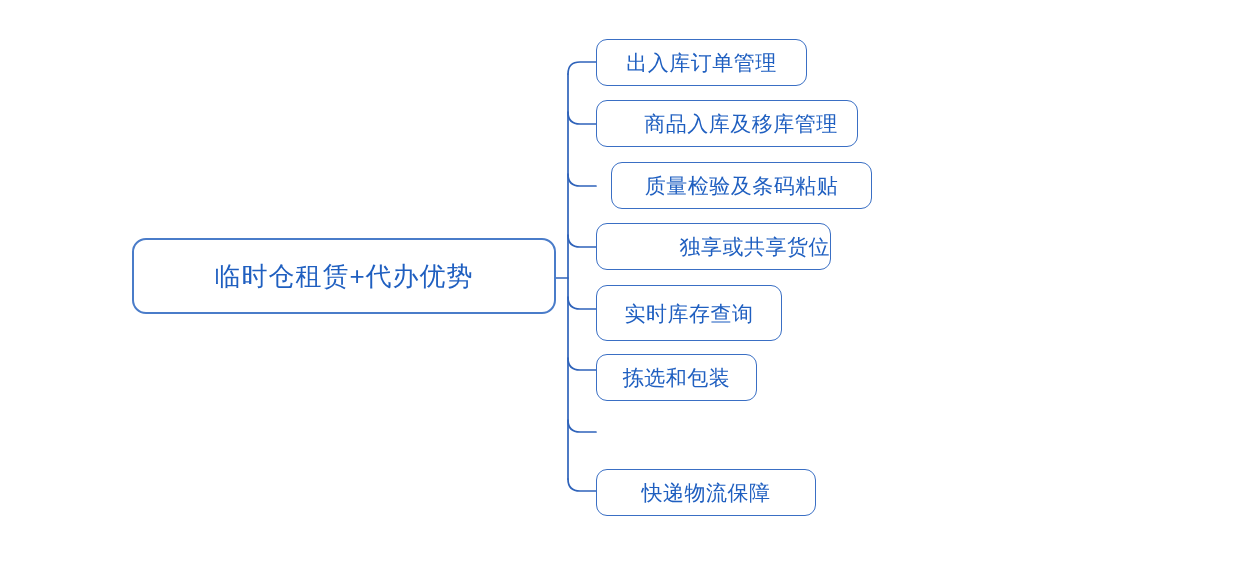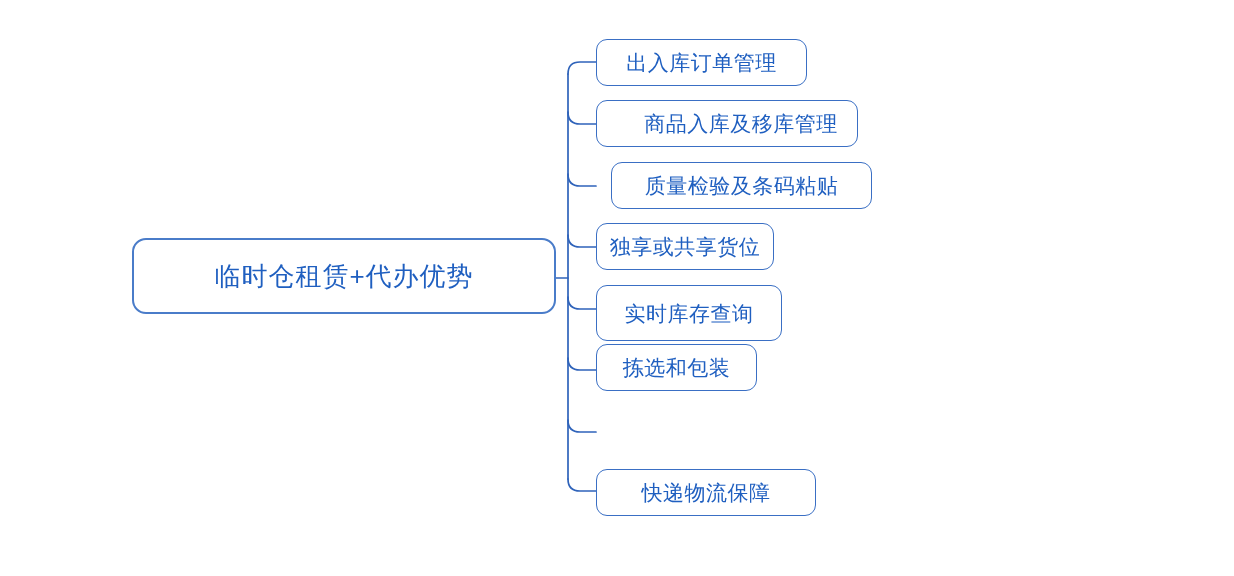--- a/index.html
+++ b/index.html
@@ -94,26 +94,26 @@
 
   <div class="node node-child" style="left: 596px; top: 39px; width: 211px; height: 47px;">
     <span class="node-label">出入库订单管理</span>
   </div>
   <div class="node node-child" style="left: 596px; top: 100px; width: 262px; height: 47px; padding-left: 28px;">
     <span class="node-label">商品入库及移库管理</span>
   </div>
   <div class="node node-child" style="left: 596px; top: 162px; width: 261px; height: 47px; margin-left: 15px;">
     <span class="node-label">质量检验及条码粘贴</span>
   </div>
-  <div class="node node-child" style="left: 596px; top: 223px; width: 178px; height: 47px;">
+  <div class="node node-child" style="left: 596px; top: 223px; width: 235px; height: 47px; justify-content: flex-end;">
     <span class="node-label">独享或共享货位</span>
   </div>
   <div class="node node-child" style="left: 596px; top: 285px; width: 186px; height: 56px;">
     <span class="node-label">实时库存查询</span>
   </div>
-  <div class="node node-child" style="left: 596px; top: 344px; width: 161px; height: 47px;">
+  <div class="node node-child" style="left: 596px; top: 354px; width: 161px; height: 47px;">
     <span class="node-label">拣选和包装</span>
   </div>
   <div class="node node-child" style="left: 596px; top: 469px; width: 220px; height: 47px;">
     <span class="node-label">快递物流保障</span>
   </div>
 
 </div>
 
 </body></html>

